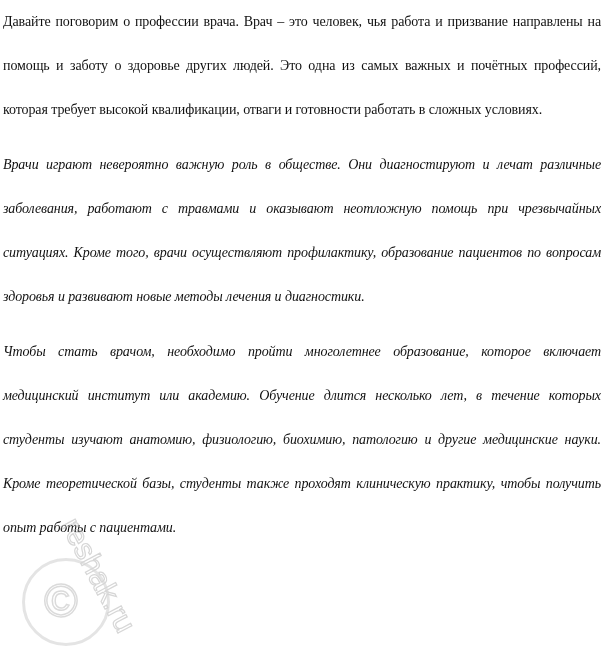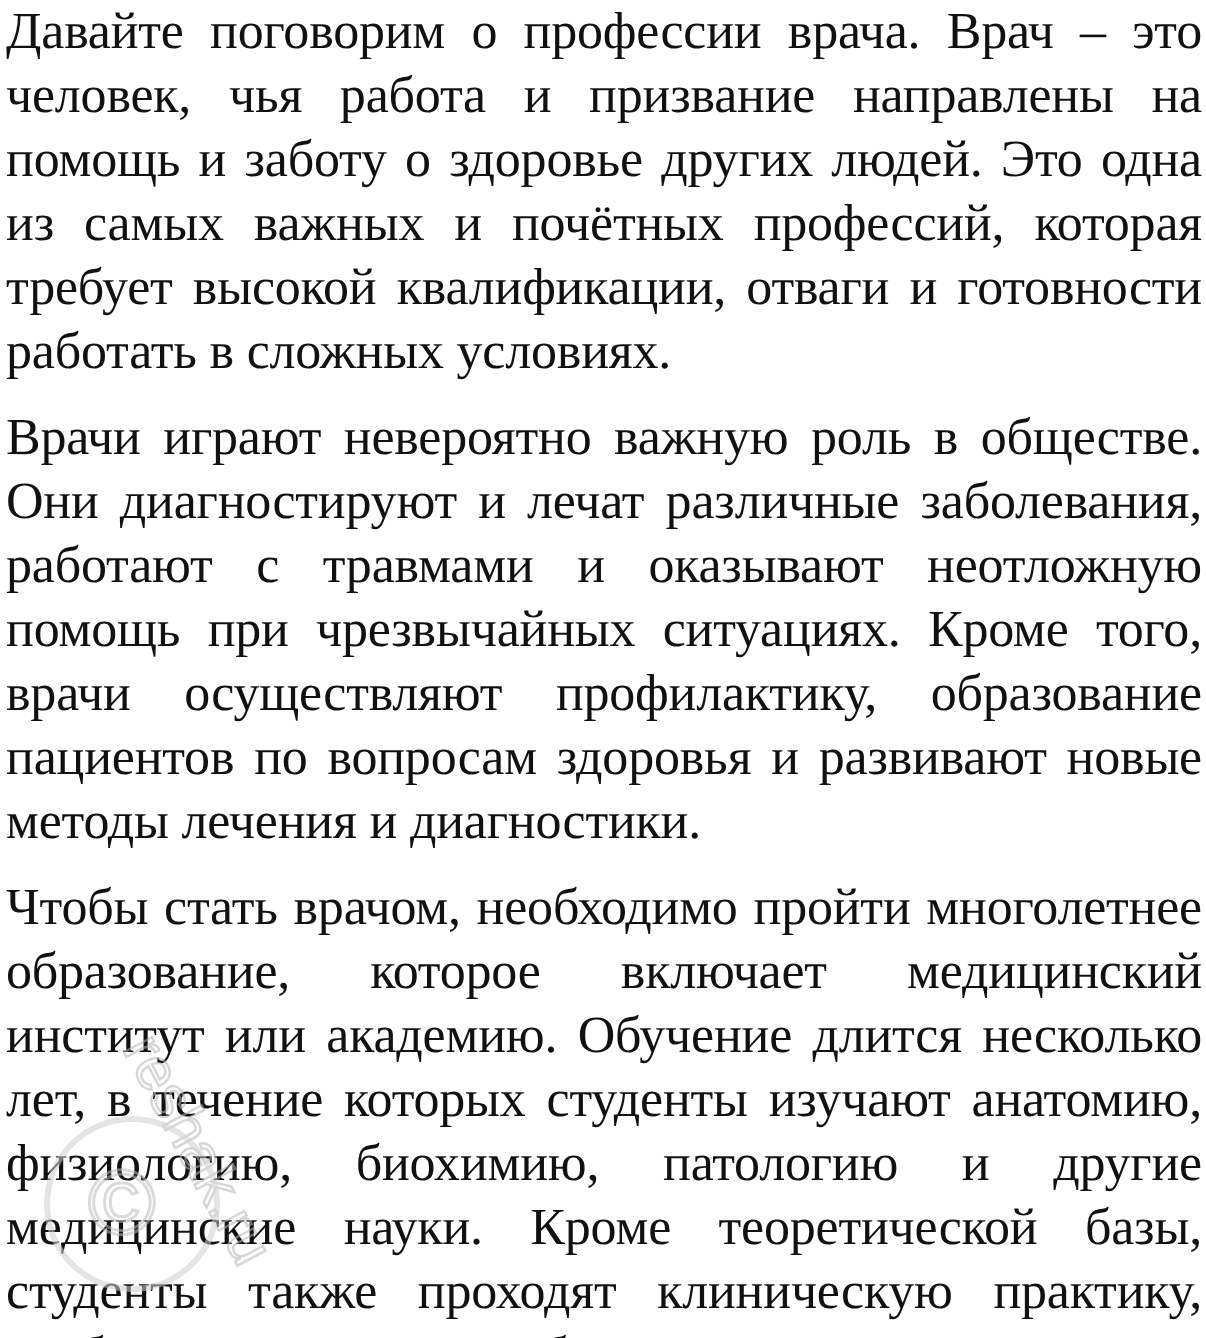--- a/index.html
+++ b/index.html
@@ -16,28 +16,29 @@
       color: #111111;
     }
     .doc {
       position: absolute;
       left: 3px;
       top: 0px;
       width: 598px;
     }
     .para {
       margin: 0;
-      font-size: 26px;
-      line-height: 32px;
+      font-size: 14px;
+      line-height: 44px;
       text-align: justify;
       text-align-last: left;
       letter-spacing: -0.1px;
     }
     .para + .para {
       margin-top: 11px;
+      font-style: italic;
     }
     .watermark {
       position: absolute;
       left: 22px;
       top: 518px;
       width: 150px;
       height: 150px;
       pointer-events: none;
       opacity: 0.55;
     }

